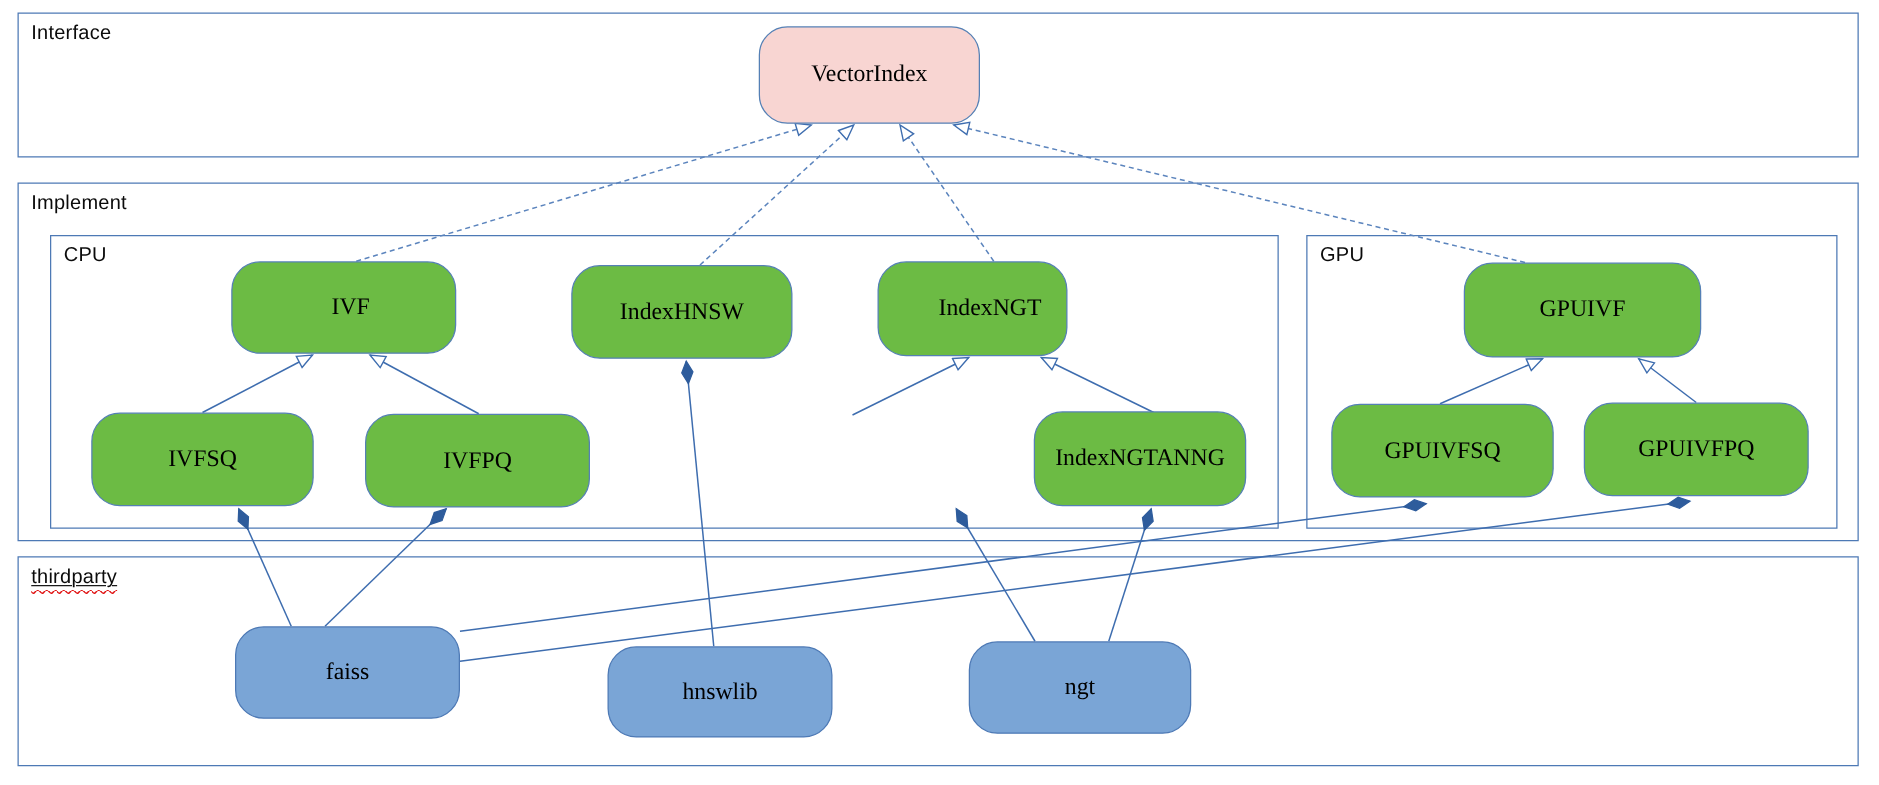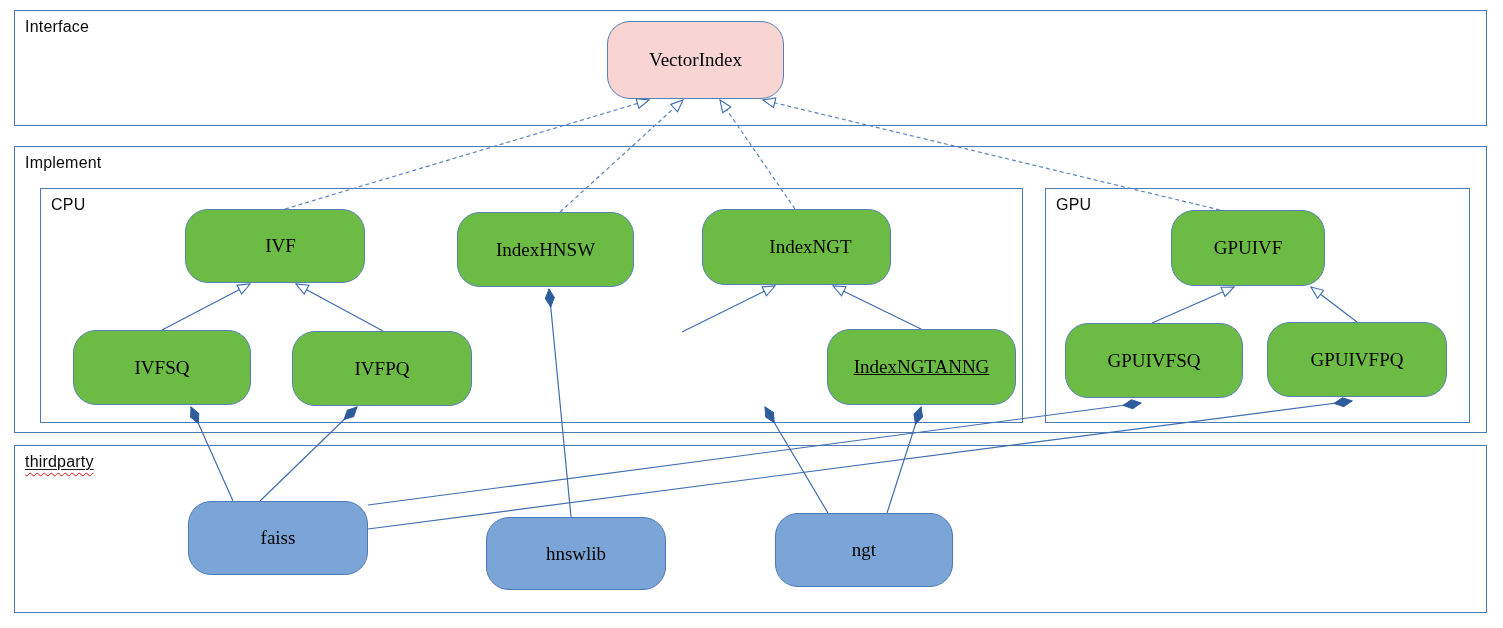--- a/index.html
+++ b/index.html
@@ -37,26 +37,26 @@
     font-family:"Liberation Serif", serif; font-size:19px; color:#000;
     z-index:3; text-align:center;
   }
   .green { background:#6cbb44; }
   .pink  { background:#f8d5d2; }
   .blue  { background:#7aa5d6; border-color:#4d79b5; }
 
   .n-vectorindex  { left:607px;  top:21px;  width:177px; height:78px; }
   .n-ivf          { left:185px;  top:209px; width:180px; height:74px;padding-left:11px; }
   .n-indexhnsw    { left:457px;  top:212px; width:177px; height:75px; }
-  .n-indexngt     { left:702px;  top:209px; width:189px; height:76px;padding-left:28px; }
+  .n-indexngt     { left:702px;  top:209px; width:152px; height:76px;padding-left:28px; }
   .n-ivfsq        { left:73px;   top:330px; width:178px; height:75px; }
   .n-ivfpq        { left:292px;  top:331px; width:180px; height:75px; }
   .n-indexngtonng { left:614px;  top:330px; width:177px; height:75px; }
-  .n-indexngtanng { left:827px;  top:329px; width:189px; height:76px;text-decoration:underline; }
-  .n-gpuivf       { left:1171px; top:210px; width:154px; height:76px;text-align:right; }
+  .n-indexngtanng { left:827px;  top:329px; width:170px; height:76px; }
+  .n-gpuivf       { left:1171px; top:210px; width:190px; height:76px;text-align:right; }
   .n-gpuivfsq     { left:1065px; top:323px; width:178px; height:75px; }
   .n-gpuivfpq     { left:1267px; top:322px; width:180px; height:75px; }
   .n-faiss        { left:188px;  top:501px; width:180px; height:74px; }
   .n-hnswlib      { left:486px;  top:517px; width:180px; height:73px; }
   .n-ngt          { left:775px;  top:513px; width:178px; height:74px; }
 </style>
 </head>
 <body>
 
 <div class="canvas">

